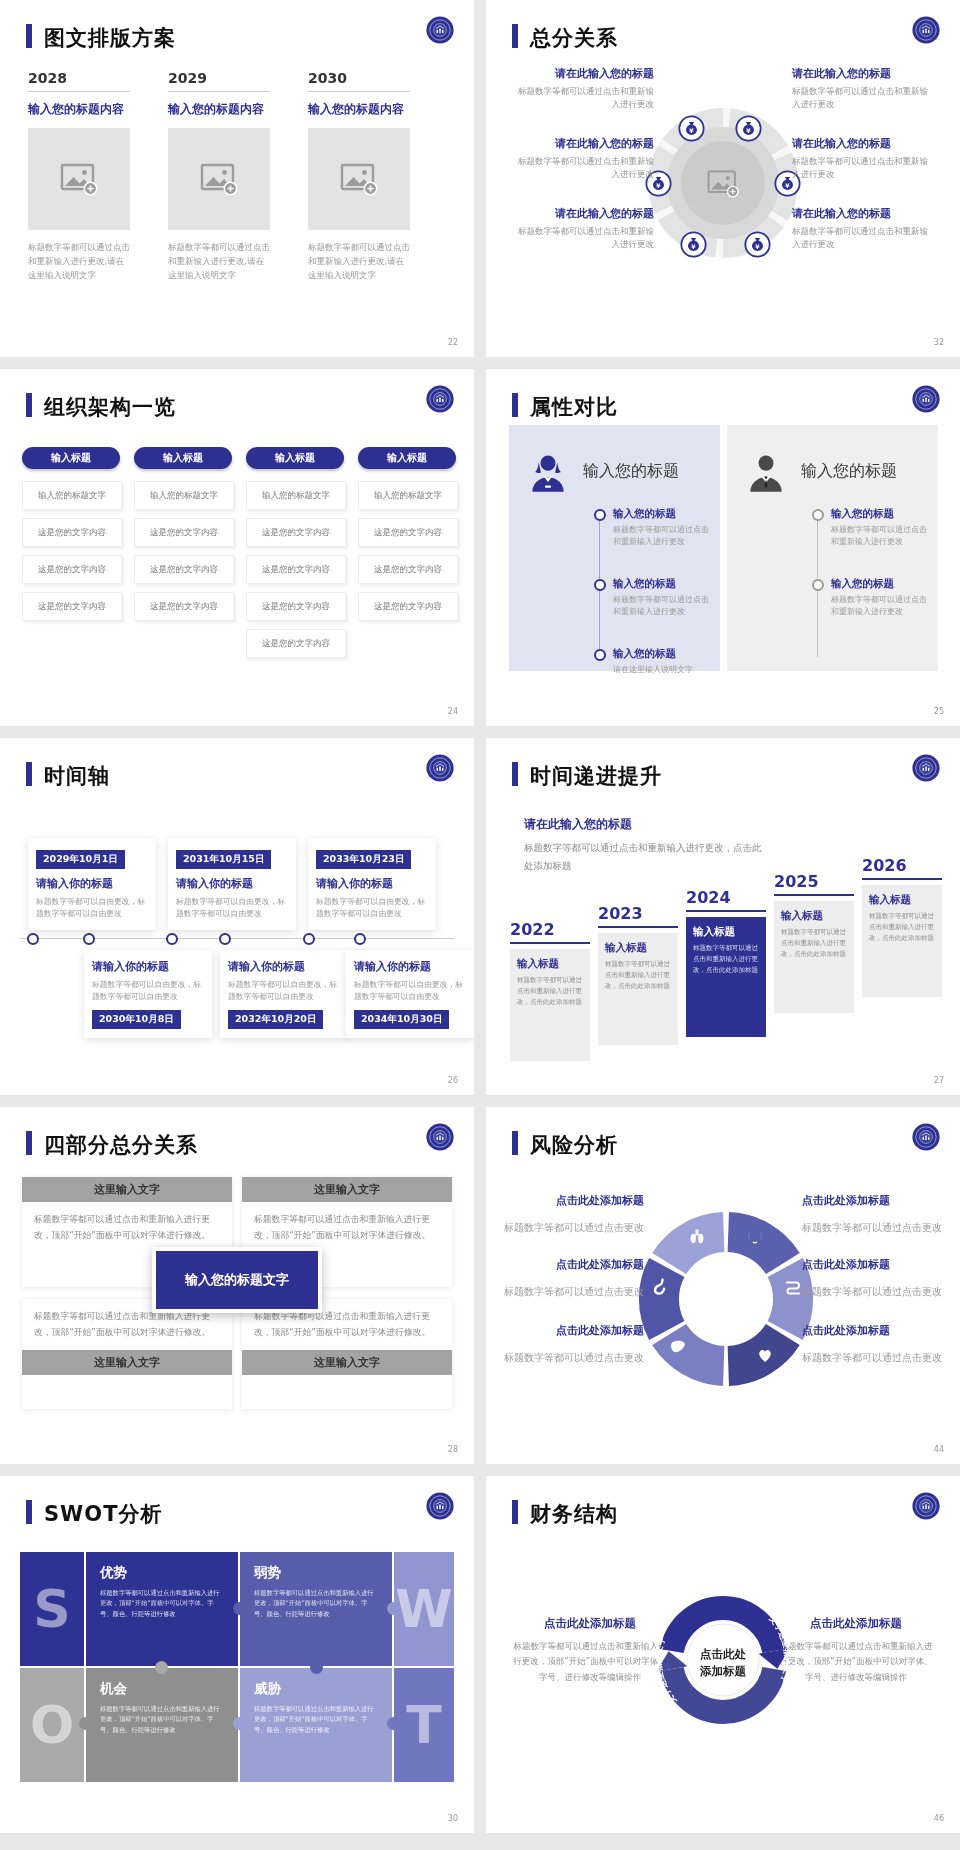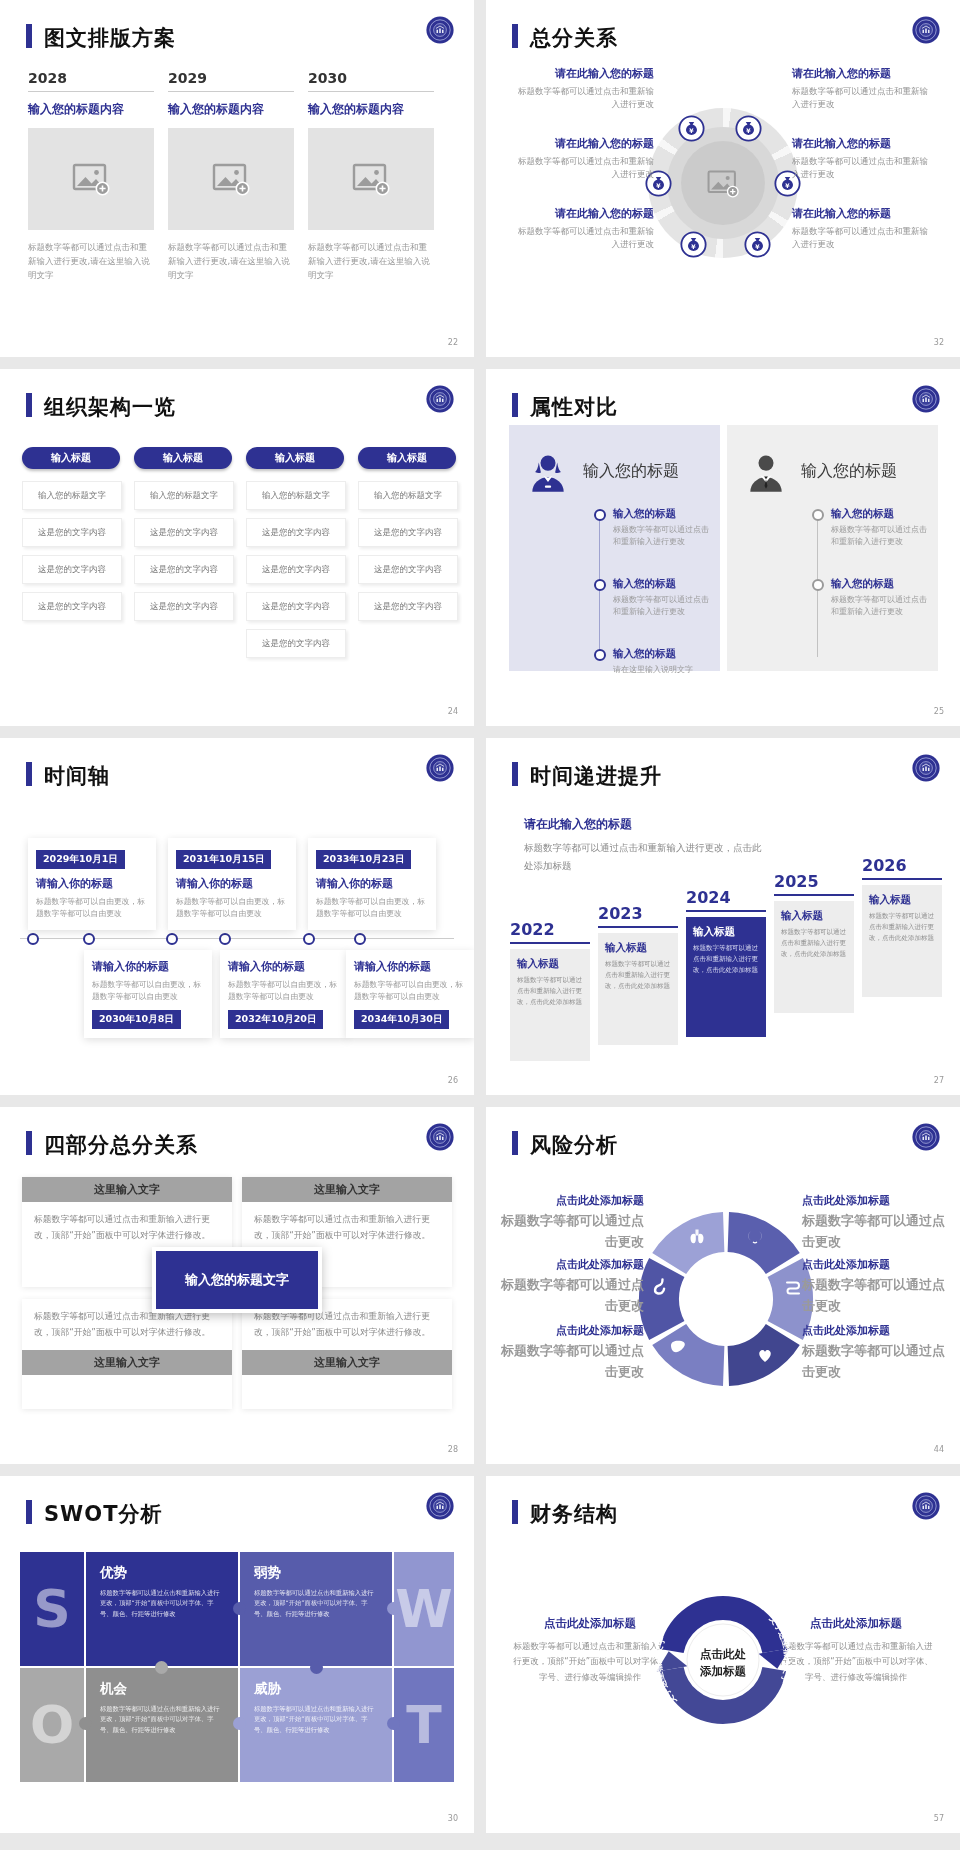--- a/index.html
+++ b/index.html
@@ -8,21 +8,21 @@
           font-family:"DejaVu Sans","Liberation Sans",sans-serif;overflow:hidden;}
   .slide{position:absolute;width:474px;height:357px;background:#fff;overflow:hidden;}
   .shead{position:absolute;top:24px;left:26px;display:flex;}
   .tbar{width:6px;height:24px;background:var(--navy);margin-right:12px;}
   .stitle{margin:0;font-size:21px;font-weight:bold;color:#111;letter-spacing:1px;}
   .logo{position:absolute;top:16px;right:20px;width:28px;height:28px;}
   .pagenum{position:absolute;bottom:10px;right:16px;font-size:8px;color:#999;}
   .a{position:absolute;}
 
   
-  .col22{position:absolute;top:70px;width:126px;}
+  .col22{position:absolute;top:70px;width:102px;}
   .y22{font-size:14px;font-weight:bold;color:#333;padding-bottom:5px;border-bottom:1px solid #ccc;}
   .h22{margin-top:9px;font-size:12px;font-weight:bold;color:var(--navy);}
   .img22{margin-top:10px;height:102px;background:#e3e3e3;display:flex;align-items:center;justify-content:center;}
   .img22 svg{width:40px;height:34px;}
   .cap22{margin-top:10px;font-size:8.5px;color:#979797;line-height:1.65;}
 
   
   .ring23{left:162px;top:108px;width:150px;height:150px;border-radius:50%;background:#e4e4e4;
     background-image:conic-gradient(from 6deg,#e4e4e4 0 54deg,#f7f7f7 54deg 60deg,#e4e4e4 60deg 114deg,#f7f7f7 114deg 120deg,#e4e4e4 120deg 174deg,#f7f7f7 174deg 180deg,#e4e4e4 180deg 234deg,#f7f7f7 234deg 240deg,#e4e4e4 240deg 294deg,#f7f7f7 294deg 300deg,#e4e4e4 300deg 354deg,#f7f7f7 354deg 360deg);}
   .mid23{position:absolute;left:19px;top:19px;width:112px;height:112px;border-radius:50%;background:#d8d8d8;}
@@ -80,21 +80,21 @@
   .pbody28{padding:9px 12px;font-size:8.8px;color:#8a8a8a;line-height:1.85;}
   .center28{position:absolute;left:152px;top:140px;width:162px;height:58px;background:var(--navy);
     border:4px solid #fff;box-shadow:0 3px 10px rgba(0,0,0,.25);color:#fff;font-size:13px;font-weight:bold;
     display:flex;align-items:center;justify-content:center;}
 
   
   .ringwrap29{left:152px;top:104px;width:176px;height:176px;}
   .org29{position:absolute;width:20px;height:20px;}
   .t29{position:absolute;width:148px;}
   .t29 .h{font-size:11px;font-weight:bold;color:var(--navy);}
-  .t29 .b{font-size:13px;color:#9a9a9a;line-height:1.6;margin-top:3px;font-weight:bold;}
+  .t29 .b{font-size:10px;color:#9a9a9a;line-height:1.6;margin-top:12px;}
   .t29.l{left:10px;text-align:right;}
   .t29.r{left:316px;text-align:left;}
 
   
   .puz{position:absolute;left:20px;top:76px;width:434px;height:230px;}
   .cell{position:absolute;}
   .plet{display:flex;align-items:center;justify-content:center;height:100%;font-size:52px;font-weight:bold;color:rgba(255,255,255,.5);}
   .qcell{padding:12px 14px;box-sizing:border-box;}
   .ql{font-size:13.5px;font-weight:bold;color:#fff;}
   .qb{font-size:6.3px;color:rgba(255,255,255,.85);line-height:1.65;margin-top:6px;}
@@ -647,16 +647,16 @@
         <textPath href="#tp-l" startOffset="8%">文字这里输入文字</textPath>
       </text>
       <text font-size="8.5" fill="#fff" font-weight="bold">
         <textPath href="#tp-r" startOffset="8%">文字这里输入文字</textPath>
       </text>
     </svg>
     <div class="a ctr31">
       <div>点击此处</div>
       <div>添加标题</div>
     </div>
-    <span class="pagenum">57</span>
+    <span class="pagenum">46</span>
   </section>
 
 </div>
 
 </body></html>

